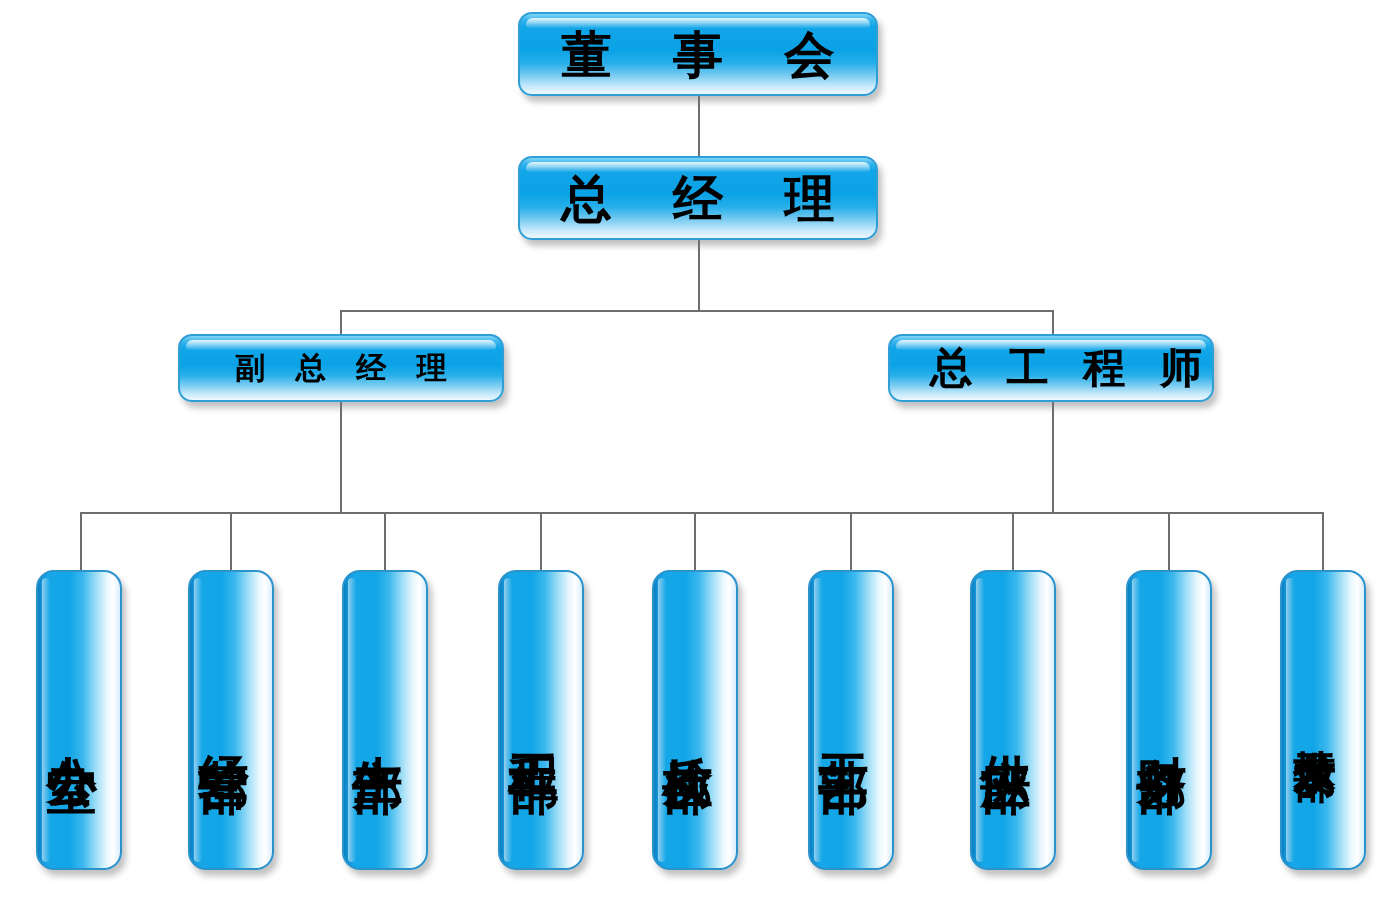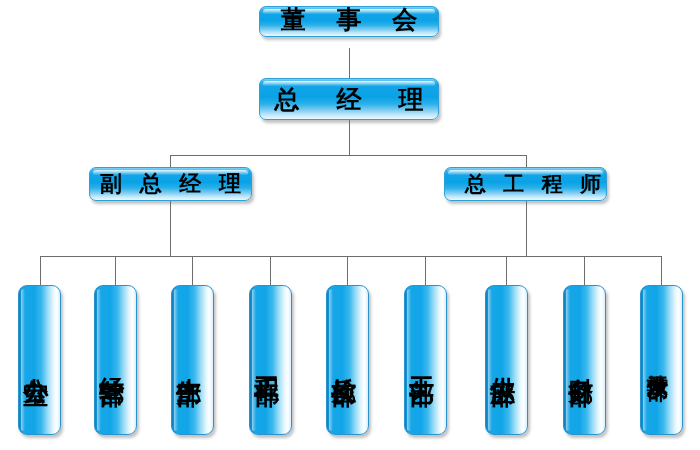--- a/index.html
+++ b/index.html
@@ -60,28 +60,28 @@
   }
   .hbox .label {
     position: relative;
     z-index: 2;
     color: #000000;
     font-weight: bold;
     white-space: nowrap;
     font-family: "DejaVu Sans", "Liberation Sans", sans-serif;
   }
 
-  #box-board { left: 259px; top: 6px; width: 180px; height: 31px; align-items: flex-end; }
+  #box-board { left: 259px; top: 6px; width: 180px; height: 42px; }
   #box-board .label { font-size: 25px; letter-spacing: 11px; text-indent: 11px; }
 
   #box-gm { left: 259px; top: 78px; width: 180px; height: 42px; }
-  #box-gm .label { font-size: 25px; letter-spacing: 11px; text-indent: 11px; font-family: Liberation Mono, monospace; }
+  #box-gm .label { font-size: 25px; letter-spacing: 11px; text-indent: 11px; }
 
   #box-dgm { left: 89px; top: 167px; width: 163px; height: 34px; }
-  #box-dgm .label { font-size: 22px; letter-spacing: 5px; text-indent: 5px; }
+  #box-dgm .label { font-size: 15px; letter-spacing: 5px; text-indent: 5px; }
 
   #box-ce { left: 444px; top: 167px; width: 163px; height: 34px; justify-content: flex-end; }
   #box-ce .label { font-size: 21px; letter-spacing: 5px; text-indent: 5px; }
 
   
   .vbox {
     position: absolute;
     top: 285px;
     width: 43px;
     height: 150px;

